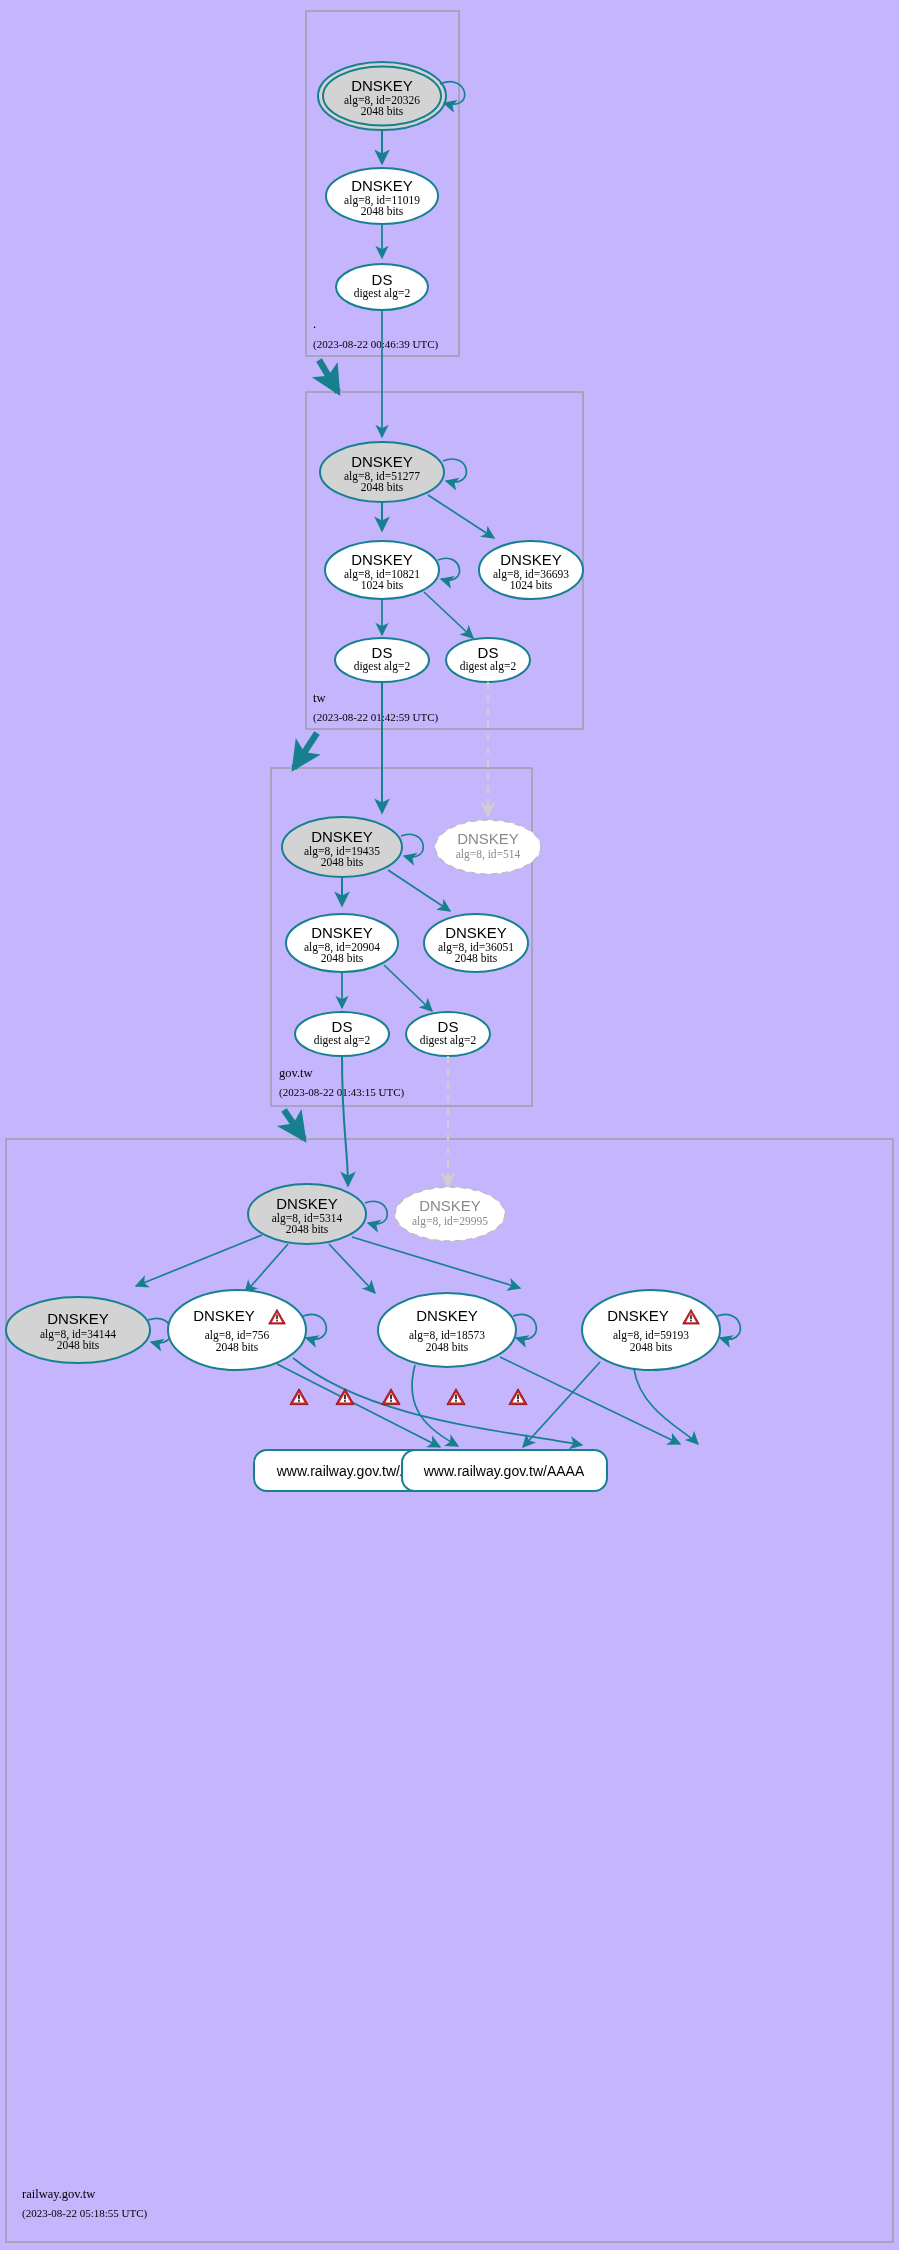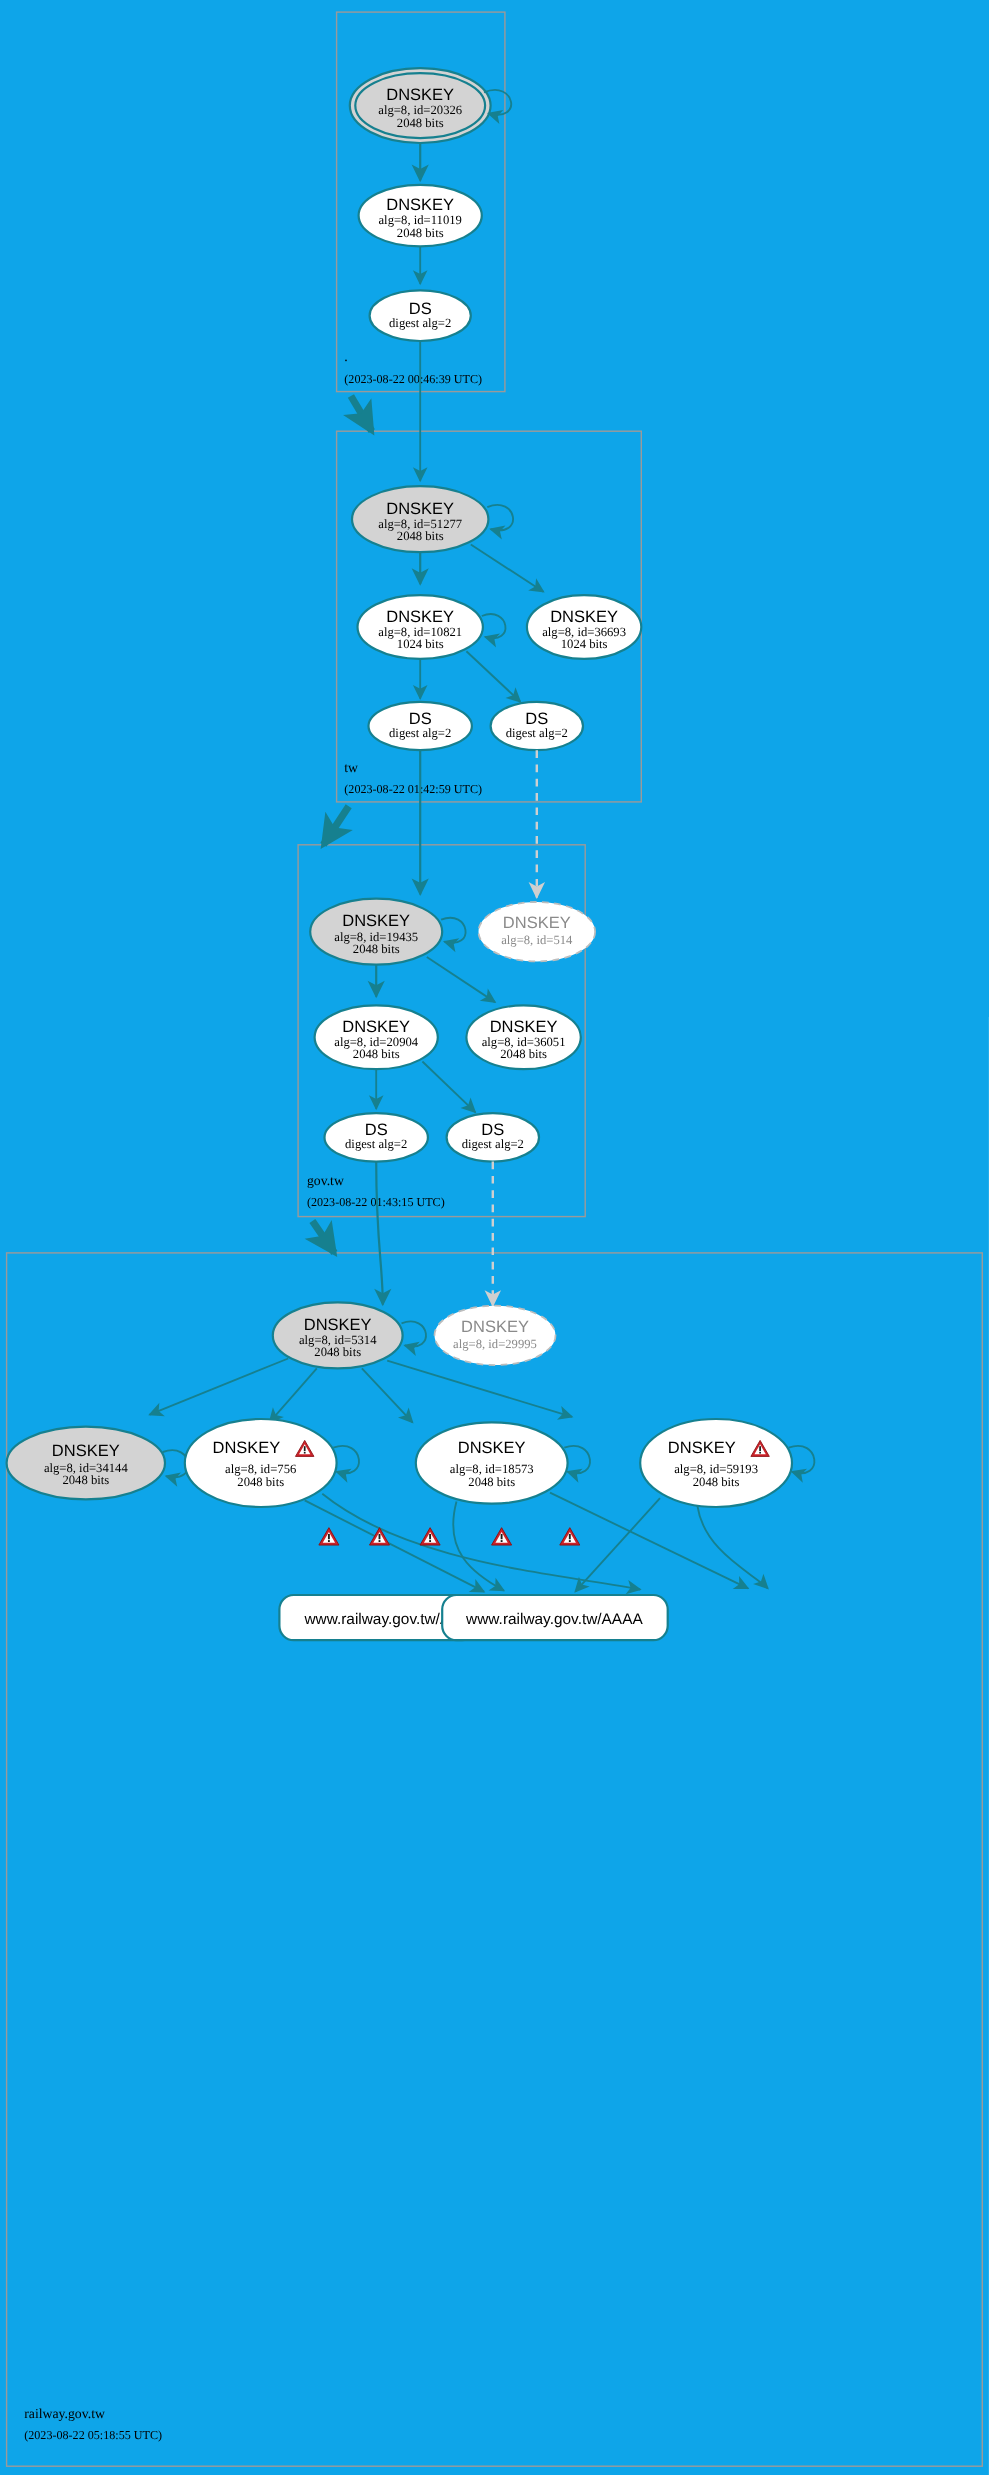--- a/index.html
+++ b/index.html
@@ -1,17 +1,17 @@
 <!DOCTYPE html>
 <html><head>
 <meta charset="utf-8">
 <style>
   html,body{margin:0;padding:0;background:#ffffff;}
   body{font-family:"Liberation Sans",sans-serif;}
-  #stage{position:relative;width:899px;height:2250px;background:#0ea5e9;overflow:hidden;text-align:right;}
+  #stage{position:relative;width:899px;height:2250px;background:#c4b5fd;overflow:hidden;text-align:right;}
   svg{display:block;}
   .zonebox{fill:none;stroke:#9a9a9a;stroke-width:1.3;}
   .node-ell{fill:#ffffff;stroke:#16808f;stroke-width:2;}
   .node-ell.sep{fill:#d3d3d3;}
   .node-ell.dashed{fill:#ffffff;stroke:#bdbdbd;stroke-width:1.6;stroke-dasharray:6 5;}
   .node-rect{fill:#ffffff;stroke:#16808f;stroke-width:2;}
   .edge{fill:none;stroke:#16808f;stroke-width:2;}
   .edge.thin{stroke-width:1.7;}
   .edge.thick{stroke-width:6.5;}
   .edge.gray{stroke:#cfcfcf;stroke-width:2.2;stroke-dasharray:7 6;}

